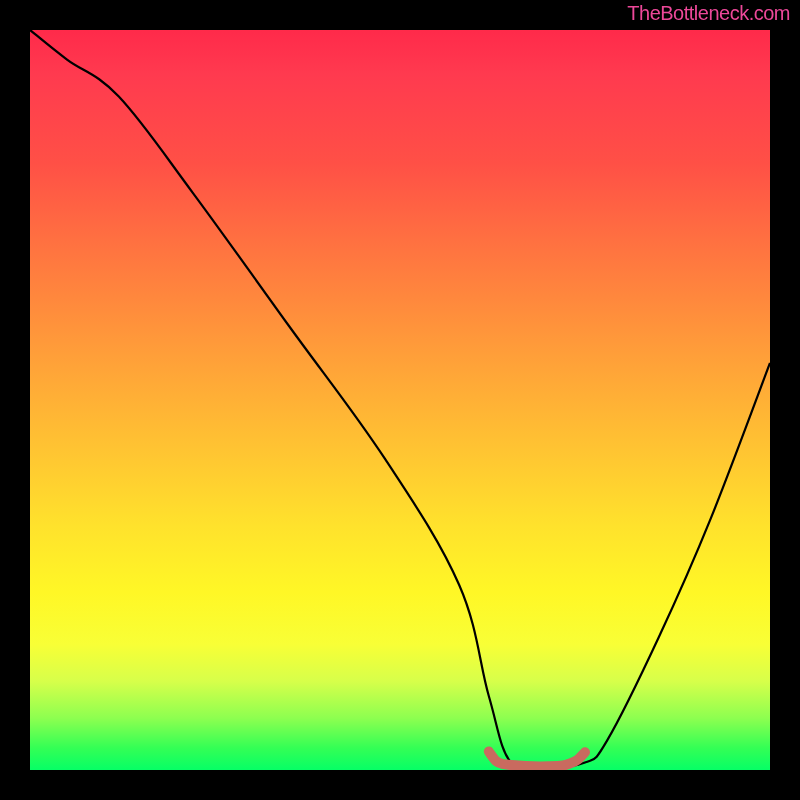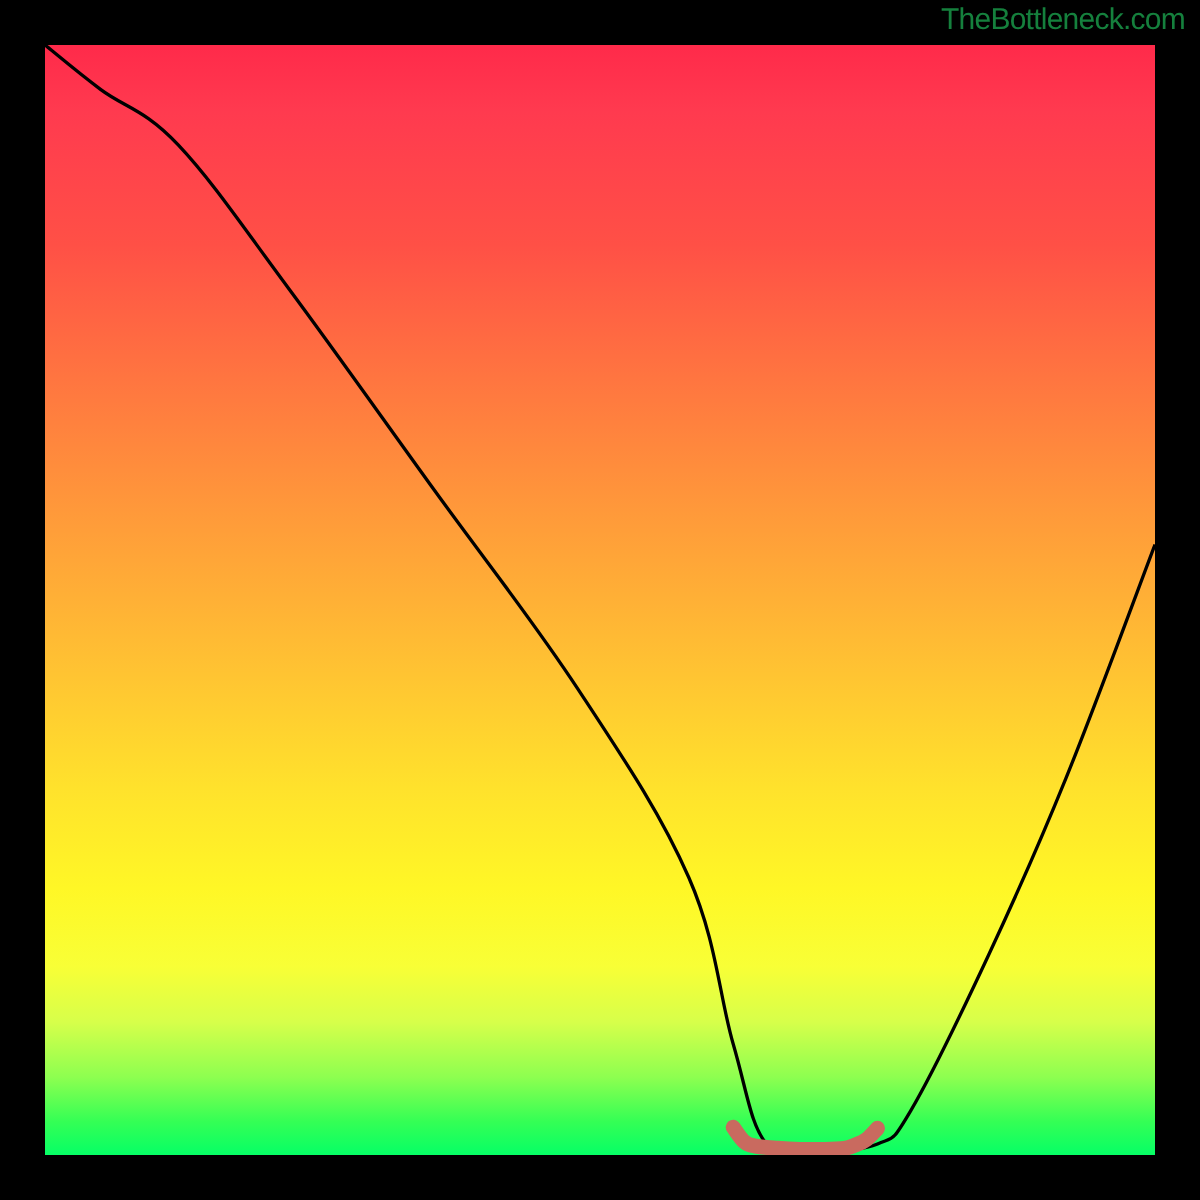--- a/index.html
+++ b/index.html
@@ -9,21 +9,21 @@
     height: 800px;
     background: #000000;
     font-family: Arial, Helvetica, sans-serif;
     position: relative;
     overflow: hidden;
   }
   .watermark {
     position: absolute;
     top: 2px;
     right: 10px;
-    color: #15803d;
+    color: #ec4899;
     font-size: 20px;
     font-weight: 500;
     z-index: 10;
     letter-spacing: -0.5px;
   }
   .plot-area {
     position: absolute;
     left: 30px;
     top: 30px;
     width: 740px;

